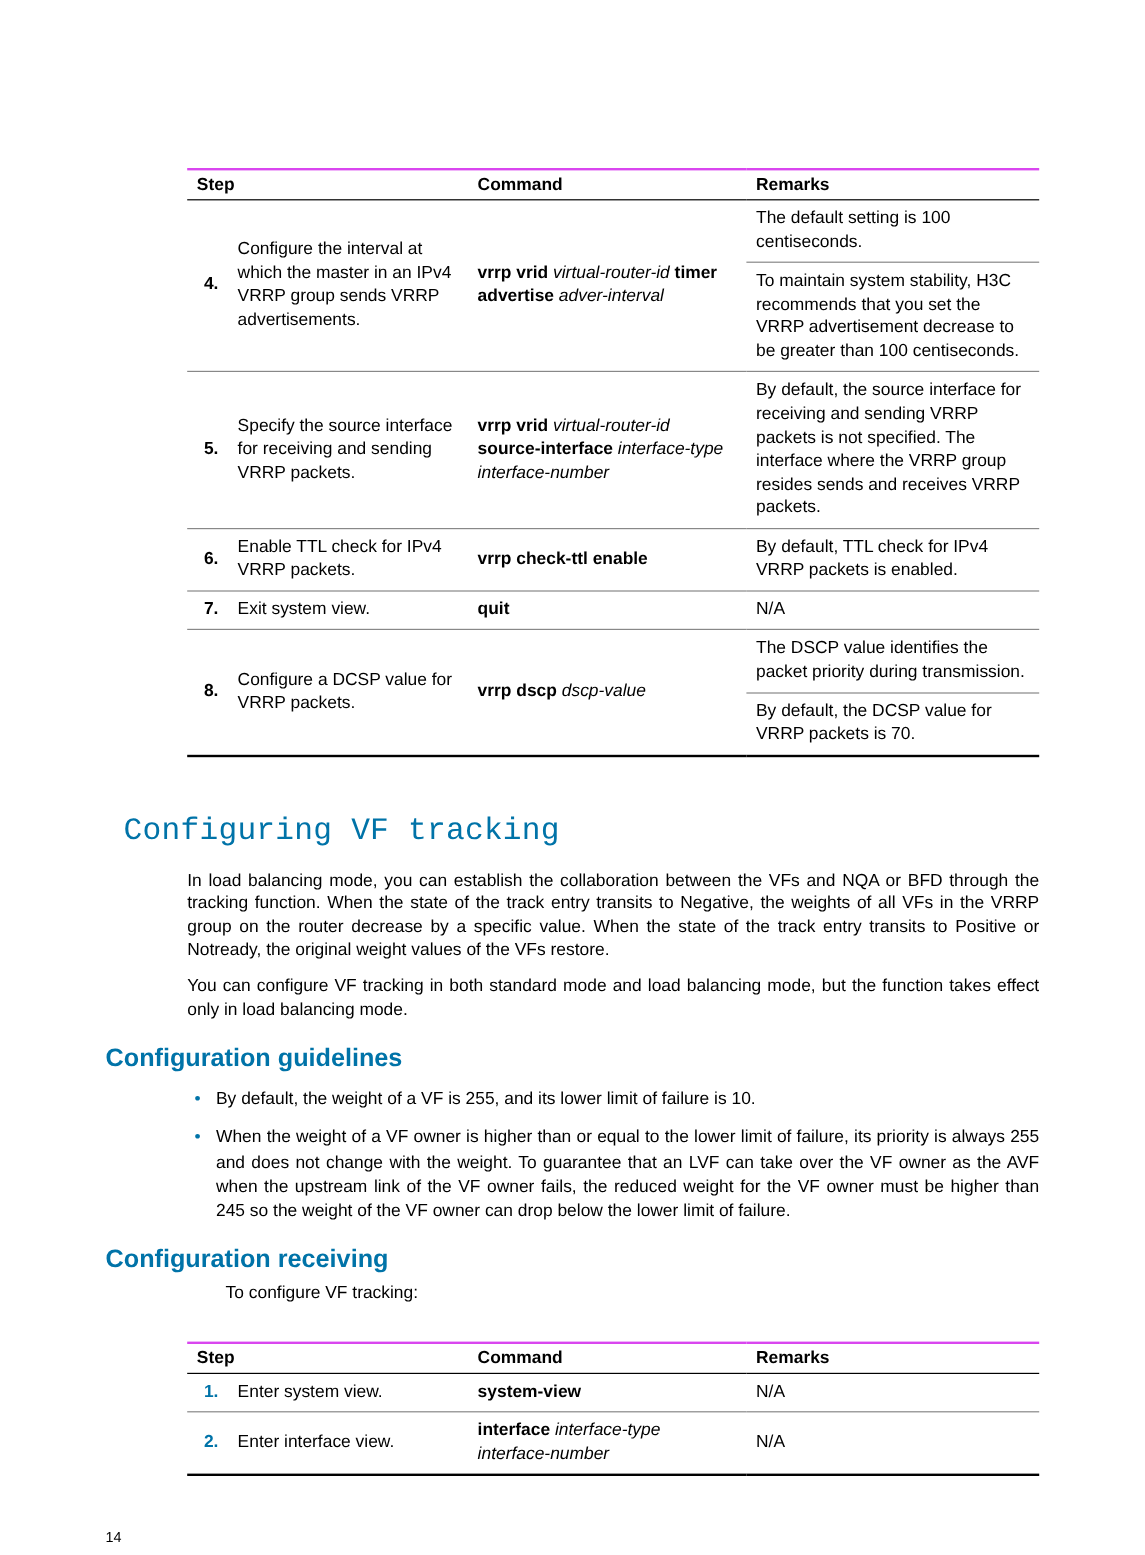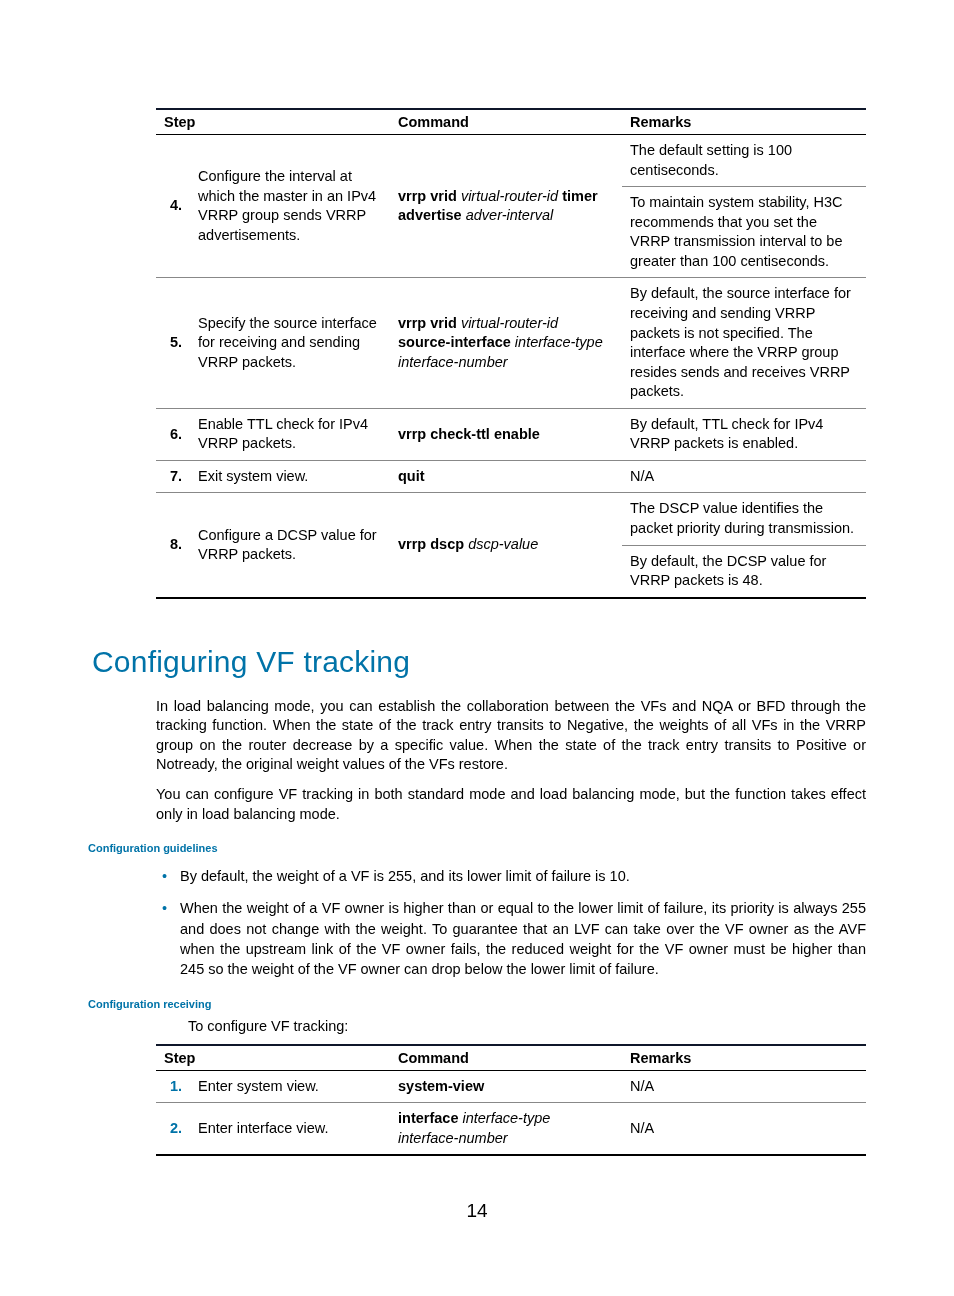--- a/index.html
+++ b/index.html
@@ -23,53 +23,55 @@
     width: 100%;
     table-layout: fixed;
   }
   .cmdtable thead tr th {
     text-align: left;
     font-weight: bold;
     padding: 4px 8px 4px 8px;
     border-bottom: 1px solid #000;
   }
   .cmdtable {
-    border-top: 2px solid #0f172a;
+    border-top: 2px solid #d946ef;
     border-bottom: 2px solid #000;
+    margin-top: 32px;
   }
   .cmdtable td {
     padding: 6px 8px;
     vertical-align: middle;
     border-bottom: 1px solid #888;
     line-height: 1.35;
   }
   .cmdtable tr:last-child td { border-bottom: none; }
   .col-stepnum { width: 38px; text-align: right; padding-right: 0; vertical-align: top;}
   .cmdtable td.col-stepnum { vertical-align: middle; }
   th.col-stepnum { text-align: left; }
   td.inner-split { padding:0; }
   td.inner-split > div { padding: 6px 8px; }
   td.inner-split > div:first-child { border-bottom: 1px solid #888; }
 
   h1.section {
-    font-size: 30px;
+    font-size: 26px;
     color: #0073a8;
     font-weight: 400;
-    margin: 46px 0 18px 4px;
+    margin: 46px 0 18px 15px;
     letter-spacing: 0.2px;
+    font-family: Liberation Mono, monospace;
   }
   p.body {
     margin: 8px 0 10px 68px;
     line-height: 1.35;
     text-align: justify;
   }
   h3.subhead {
     color: #0073a8;
     font-weight: bold;
-    font-size: 11px;
+    font-size: 21px;
     margin: 18px 0 8px 0;
   }
   ul.bullets {
     margin: 4px 0 10px 68px;
     padding: 0 0 0 24px;
     list-style: none;
   }
   ul.bullets li {
     position: relative;
     margin: 12px 0;
@@ -77,21 +79,21 @@
     text-align: justify;
   }
   ul.bullets li::before {
     content: "•";
     color: #0073a8;
     position: absolute;
     left: -18px;
     top: 0;
   }
   .intro-para { margin-left: 100px; margin-bottom: 10px; margin-top:6px;}
-  .pagenum { text-align: center; margin-top: 44px; font-size: 19px; }
+  .pagenum { margin-top: 44px; font-size: 12px; }
   .tablewrap { margin-left: 68px; }
   .stepnum-txt { font-weight: bold; }
   
   .cmd b { font-weight: bold; }
   .cmd i { font-style: italic; }
 </style>
 </head>
 <body>
 
 <div class="page">
@@ -114,21 +116,21 @@
     <tbody>
 
       <tr>
         <td class="col-stepnum"><span class="stepnum-txt">4.</span></td>
         <td>Configure the interval at which the master in an IPv4 VRRP group sends VRRP advertisements.</td>
         <td class="cmd">
           <b>vrrp vrid</b> <i>virtual-router-id</i> <b>timer advertise</b> <i>adver-interval</i>
         </td>
         <td class="inner-split">
           <div>The default setting is 100 centiseconds.</div>
-          <div>To maintain system stability, H3C recommends that you set the VRRP transmission interval to be greater than 100 centiseconds.</div>
+          <div>To maintain system stability, H3C recommends that you set the VRRP advertisement decrease to be greater than 100 centiseconds.</div>
         </td>
       </tr>
 
       <tr>
         <td class="col-stepnum"><span class="stepnum-txt">5.</span></td>
         <td>Specify the source interface for receiving and sending VRRP packets.</td>
         <td class="cmd">
           <b>vrrp vrid</b> <i>virtual-router-id</i><br>
           <b>source-interface</b> <i>interface-type interface-number</i>
         </td>
@@ -150,21 +152,21 @@
       </tr>
 
       <tr>
         <td class="col-stepnum"><span class="stepnum-txt">8.</span></td>
         <td>Configure a DCSP value for VRRP packets.</td>
         <td class="cmd">
           <b>vrrp dscp</b> <i>dscp-value</i>
         </td>
         <td class="inner-split">
           <div>The DSCP value identifies the packet priority during transmission.</div>
-          <div>By default, the DCSP value for VRRP packets is 48.</div>
+          <div>By default, the DCSP value for VRRP packets is 70.</div>
         </td>
       </tr>
     </tbody>
   </table>
   </div>
 
   <h1 class="section">Configuring VF tracking</h1>
 
   <p class="body">In load balancing mode, you can establish the collaboration between the VFs and NQA or BFD through the tracking function. When the state of the track entry transits to Negative, the weights of all VFs in the VRRP group on the router decrease by a specific value. When the state of the track entry transits to Positive or Notready, the original weight values of the VFs restore.</p>
   <p class="body">You can configure VF tracking in both standard mode and load balancing mode, but the function takes effect only in load balancing mode.</p>

